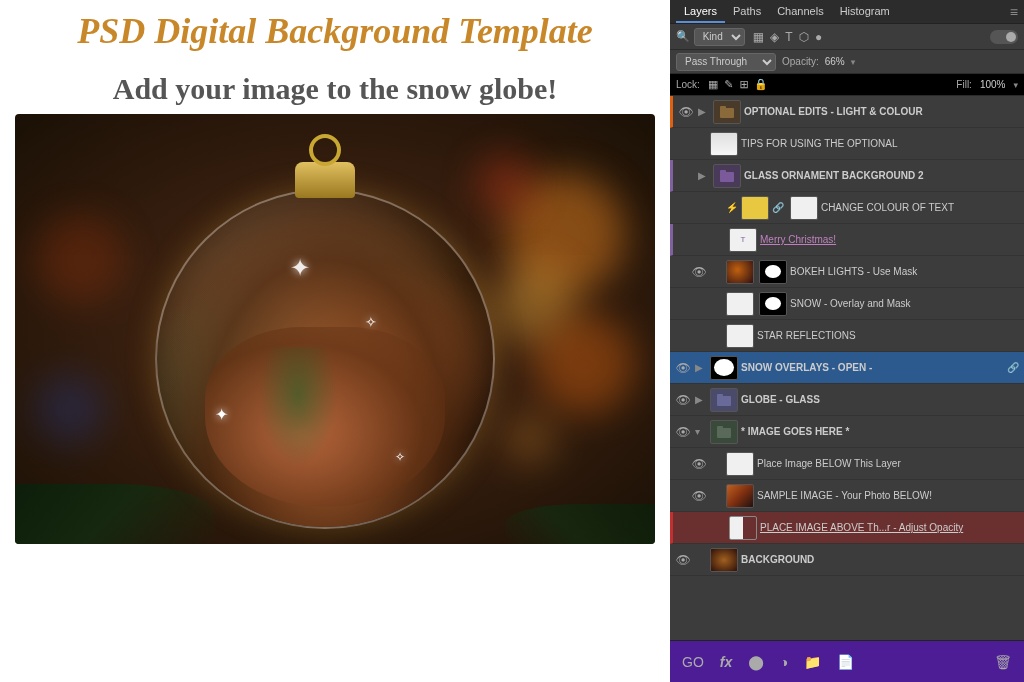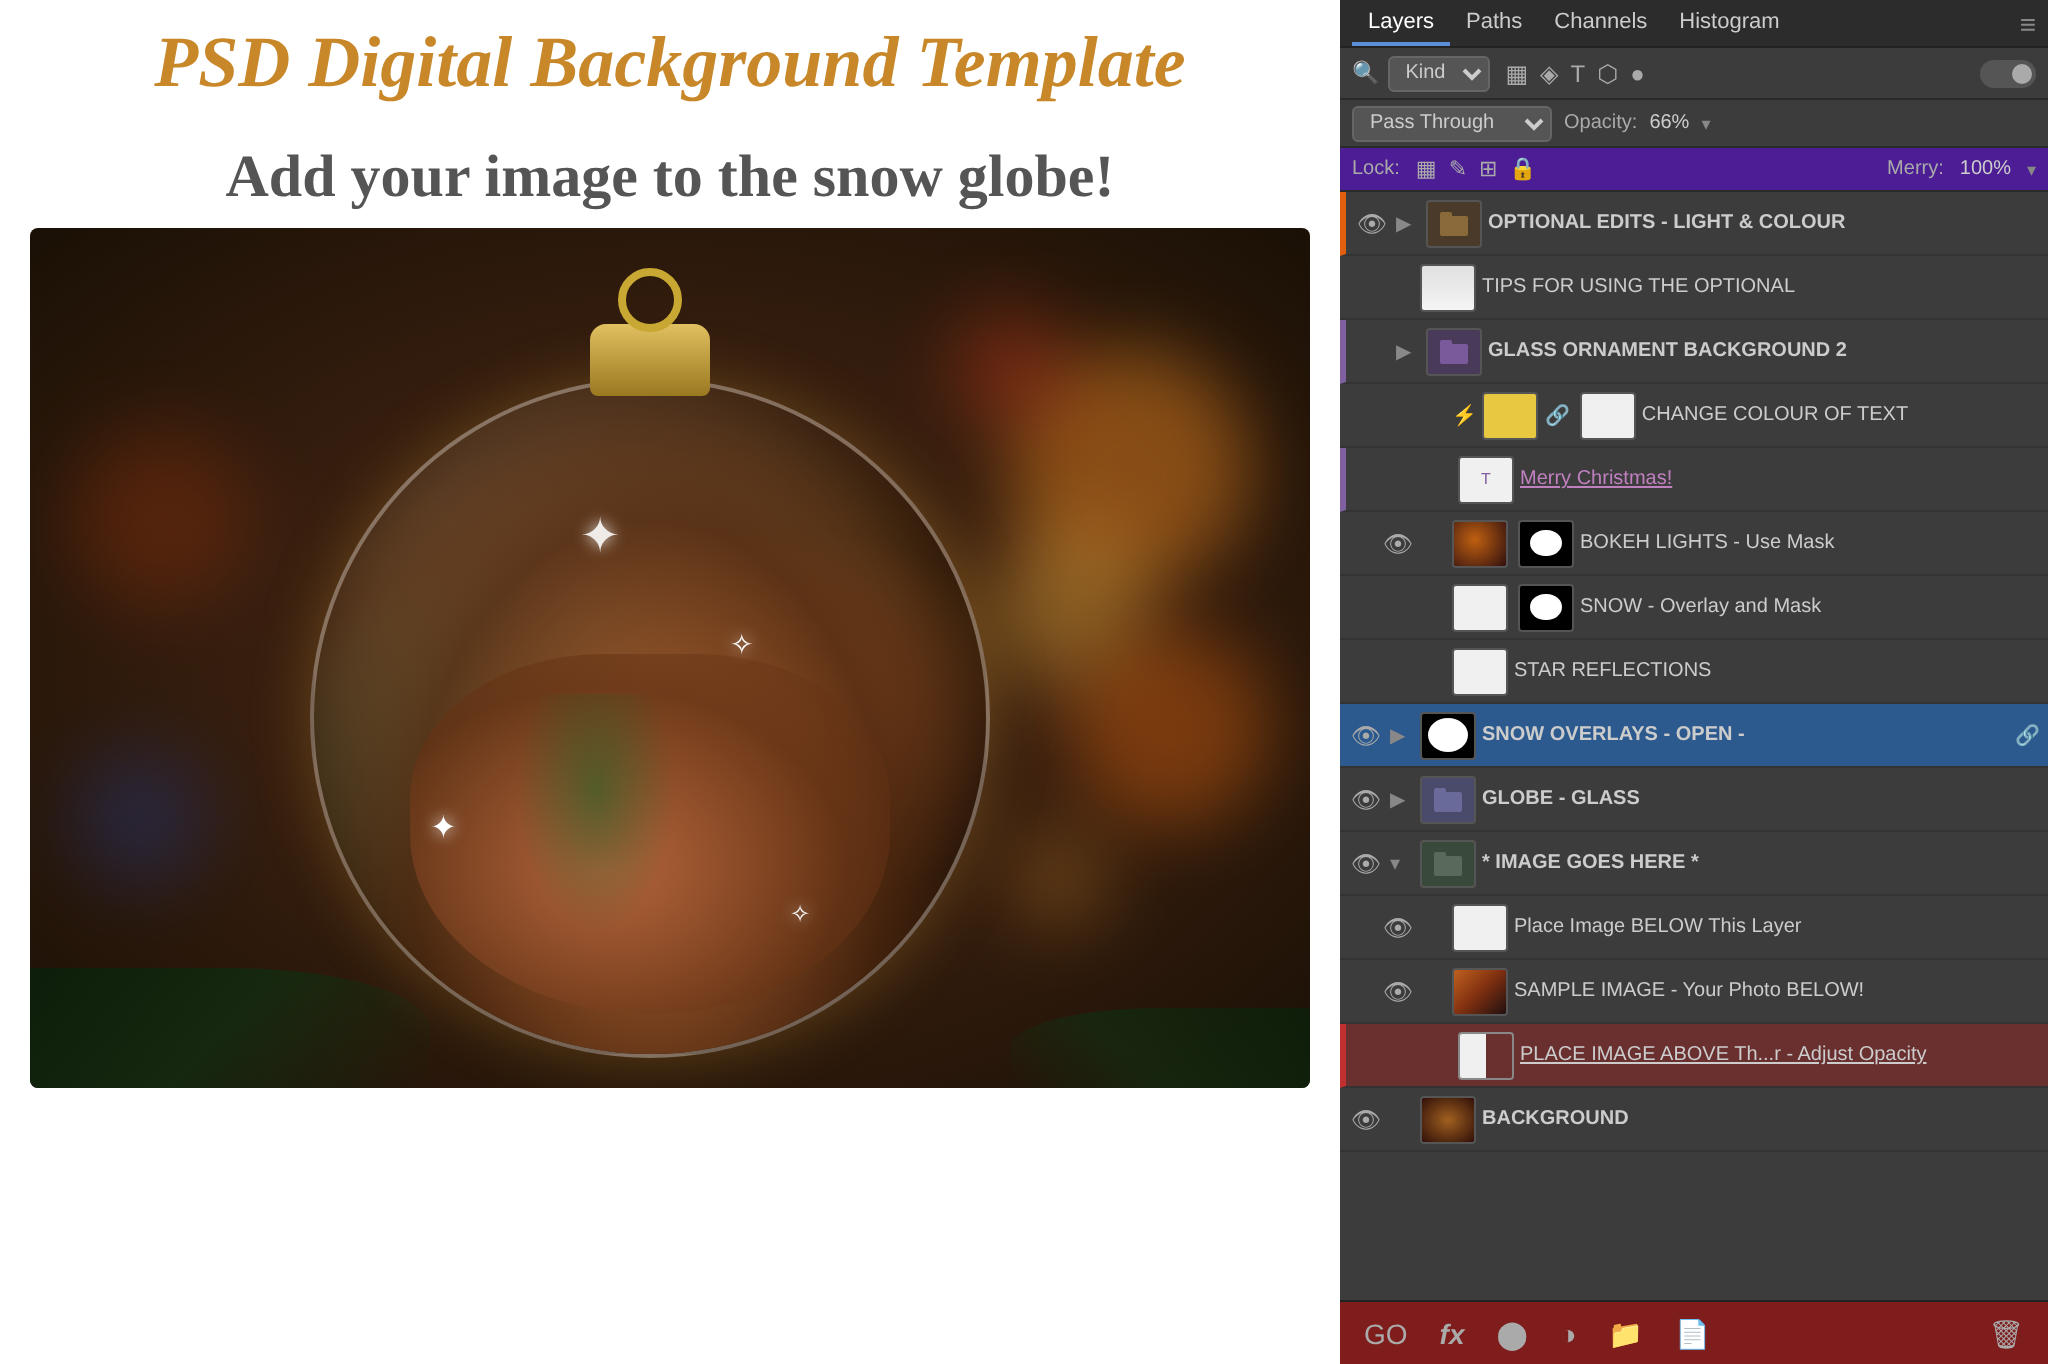--- a/index.html
+++ b/index.html
@@ -225,21 +225,21 @@
       color: #888;
       font-size: 9px;
     }
 
     
     .ps-lock-row {
       display: flex;
       align-items: center;
       padding: 3px 6px;
       gap: 8px;
-      background: #4c1d95;
+      background: #000000;
       border-bottom: 1px solid #2a2a2a;
       height: 22px;
     }
     .ps-lock-label {
       font-size: 10px;
       color: #aaa;
     }
     .ps-lock-icons {
       display: flex;
       gap: 6px;
@@ -332,22 +332,22 @@
     .layer-name.underline { text-decoration: underline; }
 
     .layer-indent1 { padding-left: 20px; }
 
     .folder-color-orange { border-left: 3px solid #e06010; }
     .folder-color-purple { border-left: 3px solid #8060a0; }
     .folder-color-red { border-left: 3px solid #c03030; }
 
     
     .ps-bottom-bar {
-      height: 32px;
-      background: #7f1d1d;
+      height: 42px;
+      background: #4c1d95;
       display: flex;
       align-items: center;
       padding: 0 8px;
       gap: 8px;
       border-top: 1px solid #222;
     }
     .ps-bottom-btn {
       color: #aaa;
       font-size: 14px;
       cursor: pointer;
@@ -441,21 +441,21 @@
   </div>
 
   <div class="ps-lock-row">
     <span class="ps-lock-label">Lock:</span>
     <div class="ps-lock-icons">
       <span>▦</span>
       <span>✎</span>
       <span>⊞</span>
       <span>🔒</span>
     </div>
-    <span class="ps-fill-label">Merry:</span>
+    <span class="ps-fill-label">Fill:</span>
     <span class="ps-fill-value">100%</span>
     <span style="font-size:9px;color:#888;">▾</span>
   </div>
 
   <div class="ps-layers">
 
     <div class="layer-row folder-color-orange">
       <div class="layer-eye">👁</div>
       <div class="layer-expand">▶</div>
       <div class="layer-thumb" style="background:#4a3a2a;display:flex;align-items:center;justify-content:center;">

